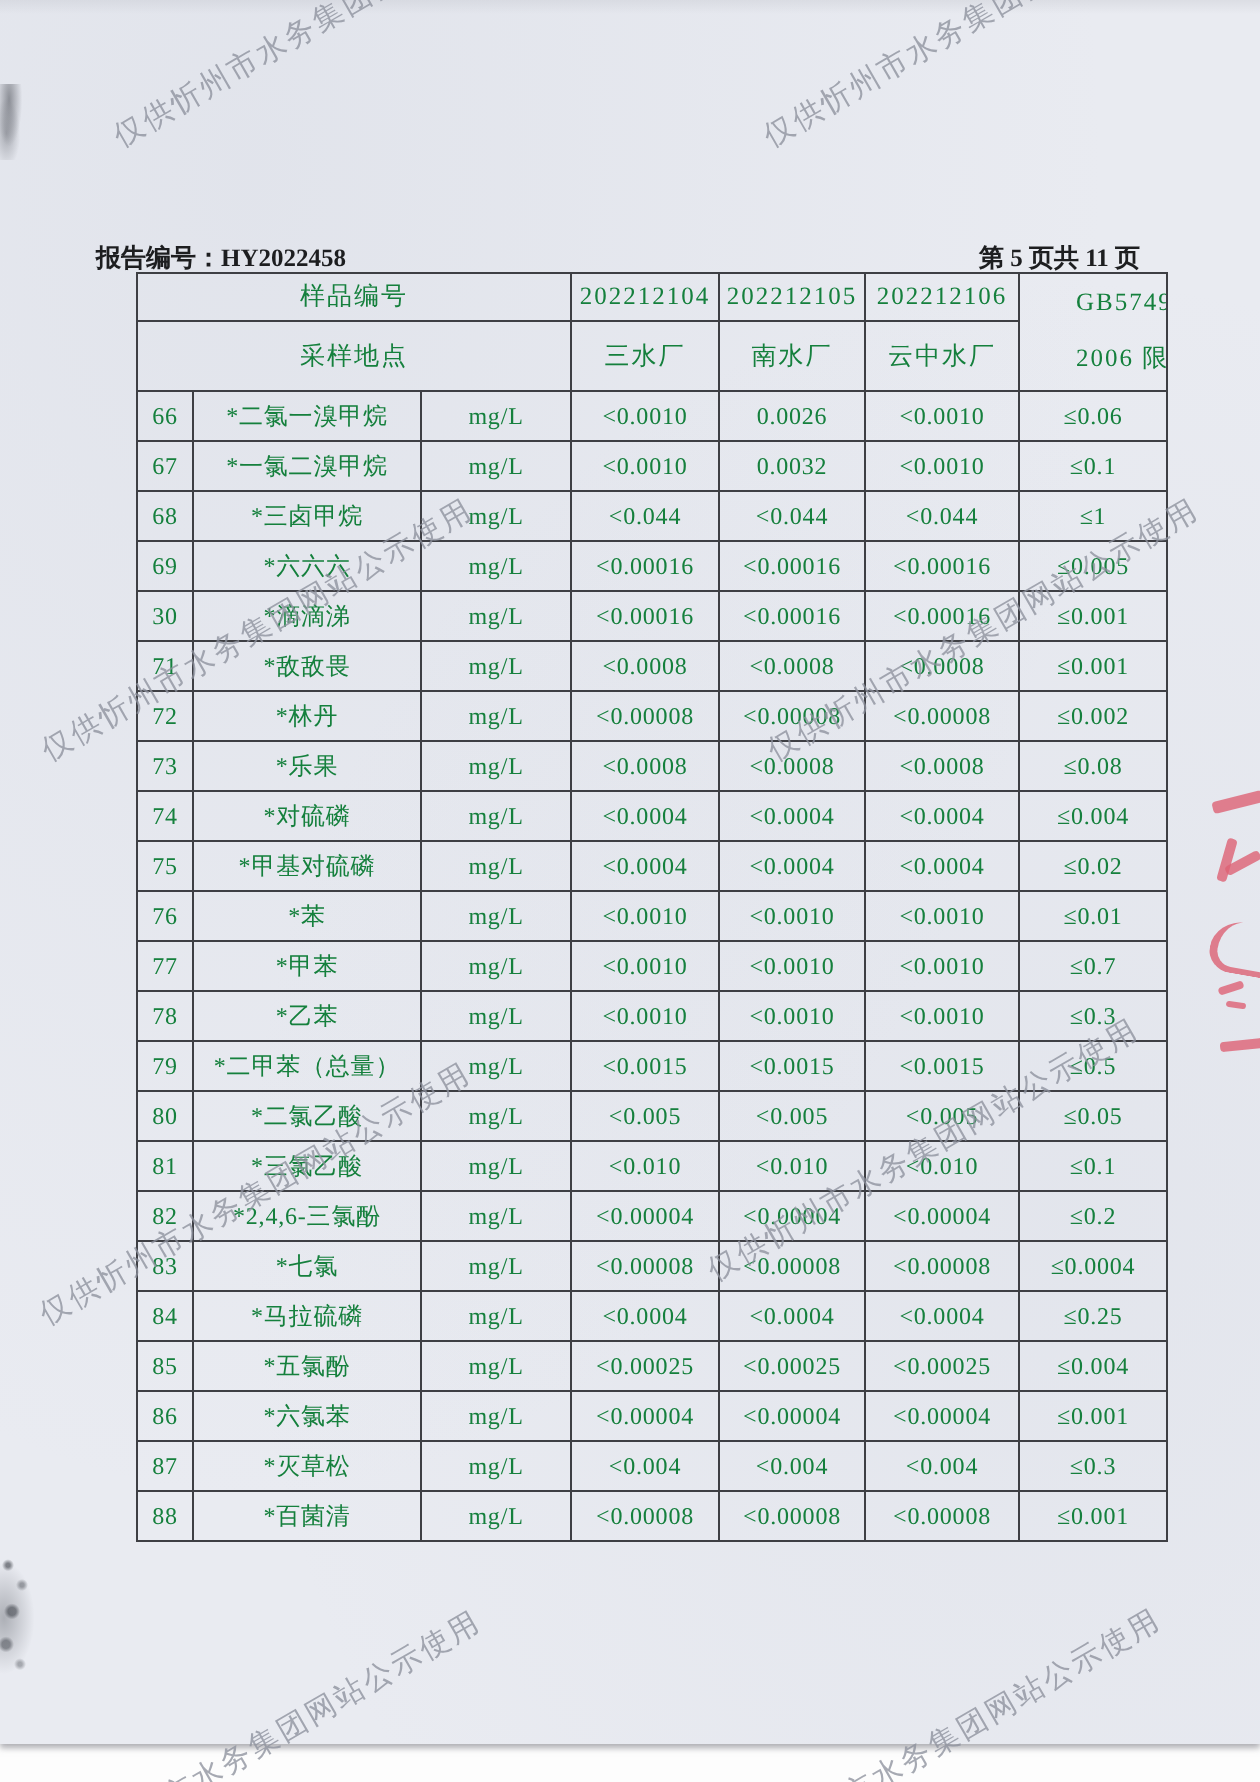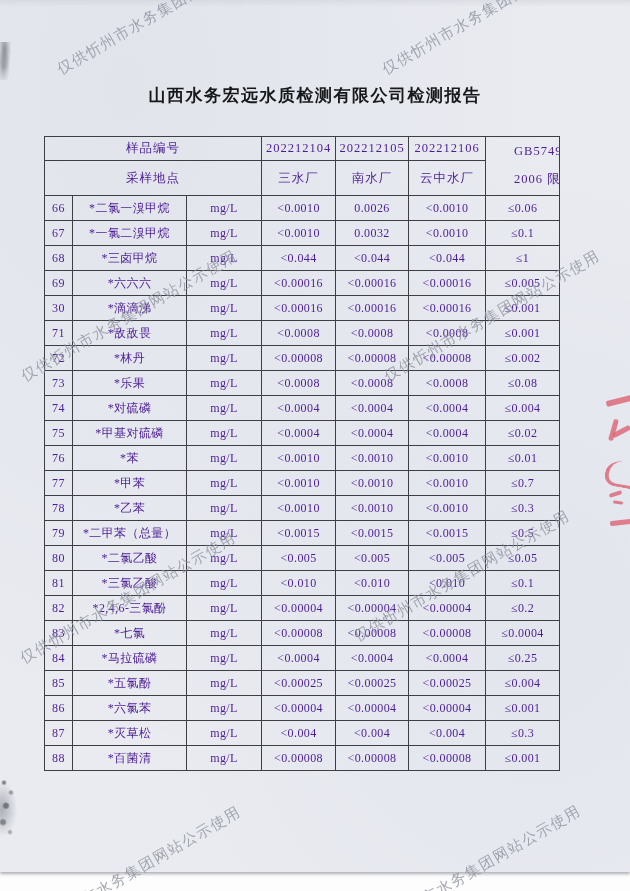--- a/index.html
+++ b/index.html
@@ -9,22 +9,22 @@
     background:
       radial-gradient(ellipse at 20% 10%, rgba(190,196,210,0.18) 0%, transparent 60%),
       radial-gradient(ellipse at 85% 70%, rgba(190,196,210,0.15) 0%, transparent 55%),
       linear-gradient(180deg, rgba(150,152,160,0.16) 0px, transparent 7px),
       #e9ebf1;
     box-shadow:0 2px 3px rgba(110,110,118,0.55);}
   .title{position:absolute;top:84px;left:0;width:630px;text-align:center;
     font-size:17px;font-weight:bold;letter-spacing:1.5px;color:#17181a;z-index:2;}
   .meta{position:absolute;top:121px;left:48px;right:60px;display:flex;
     justify-content:space-between;font-size:12.5px;font-weight:bold;color:#1d1e20;z-index:2;}
-  table.report{position:absolute;left:44px;top:136px;width:516px;table-layout:fixed;
-    border-collapse:collapse;z-index:2;color:#4c1d95;}
+  table.report{position:absolute;left:68px;top:136px;width:516px;table-layout:fixed;
+    border-collapse:collapse;z-index:2;color:#15803d;}
   table.report td{border:1px solid #3e3f44;text-align:center;vertical-align:middle;
     font-size:12px;padding:0;letter-spacing:0.4px;overflow:hidden;white-space:nowrap;}
   tr.hrow1{height:24px;} tr.hrow2{height:35px;margin-left:44px;} tr.drow{height:25px;}
   tr.hrow1 td, tr.hrow2 td{font-size:12.5px;letter-spacing:1px;}
   td.name{text-align:left;padding-left:7px;letter-spacing:0.8px;}
   td.limit-head{font-size:12.5px;}
   .limit-head .two-line{display:flex;flex-direction:column;justify-content:space-around;height:57px;margin-left:28px;}
   .wm-layer{position:absolute;inset:0;z-index:5;pointer-events:none;opacity:0.78;}
   .wm{position:absolute;white-space:nowrap;font-size:15px;letter-spacing:1.4px;
     line-height:17px;transform:rotate(-30deg);transform-origin:0 100%;}
@@ -51,22 +51,25 @@
 </style>
 </head>
 <body>
 
 <div class="page">
   <div class="paper"></div>
 
   <div class="speck-top"></div>
   <div class="speck-bottom"></div>
 
-  <div class="title">山西水务宏远水质检测有限公司检测报告</div>
-
+
+  <div class="meta">
+    <span>报告编号：HY2022458</span>
+    <span>第 5 页共 11 页</span>
+  </div>
 
   <table class="report">
     <colgroup>
       <col style="width:28px">
         <col style="width:114px">
         <col style="width:75px">
       <col style="width:74px">
         <col style="width:73px">
         <col style="width:77px">
         <col style="width:74px">

